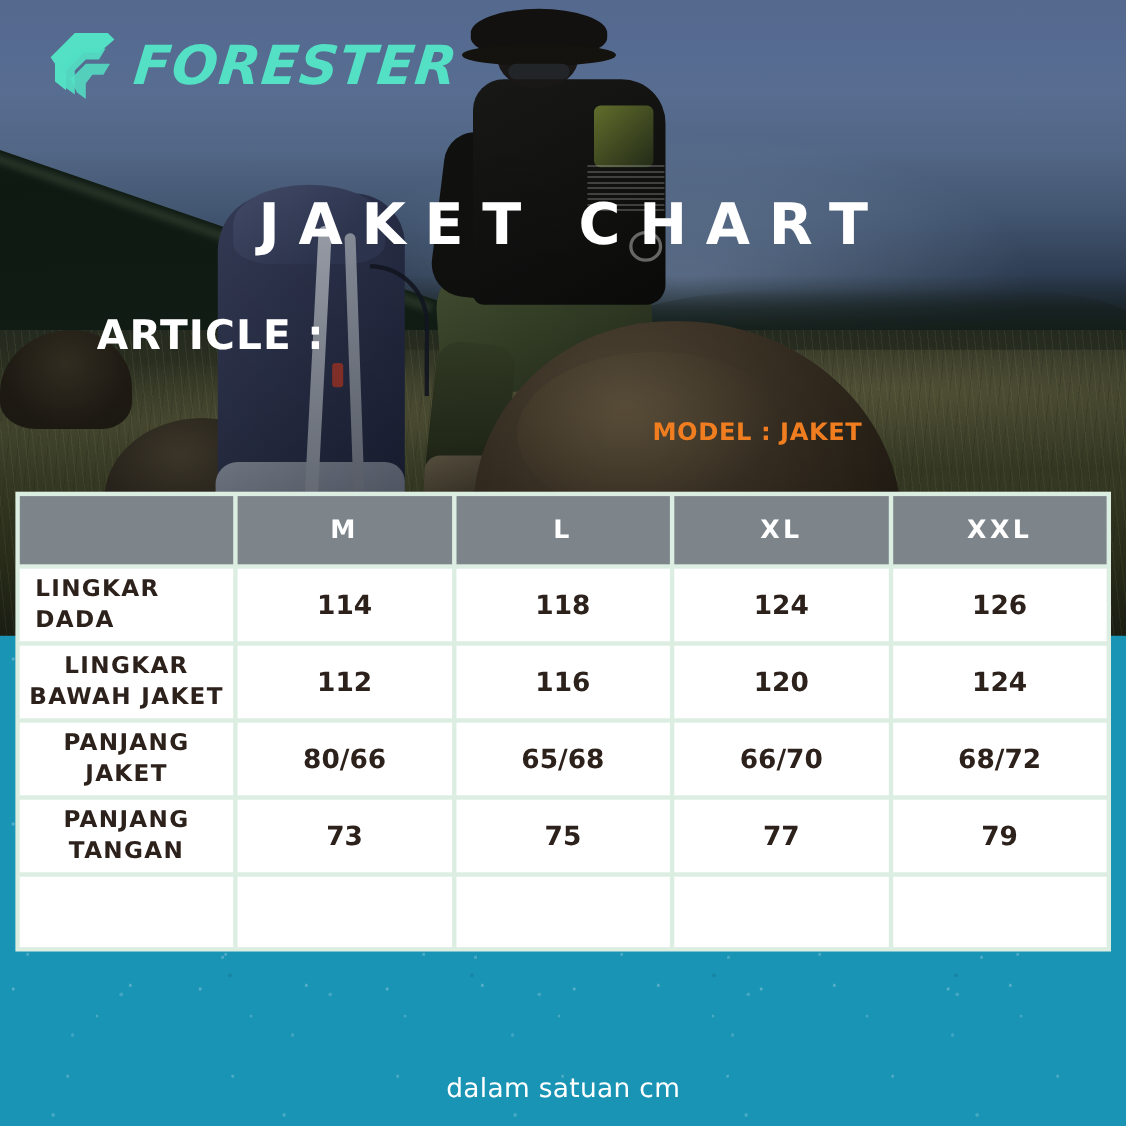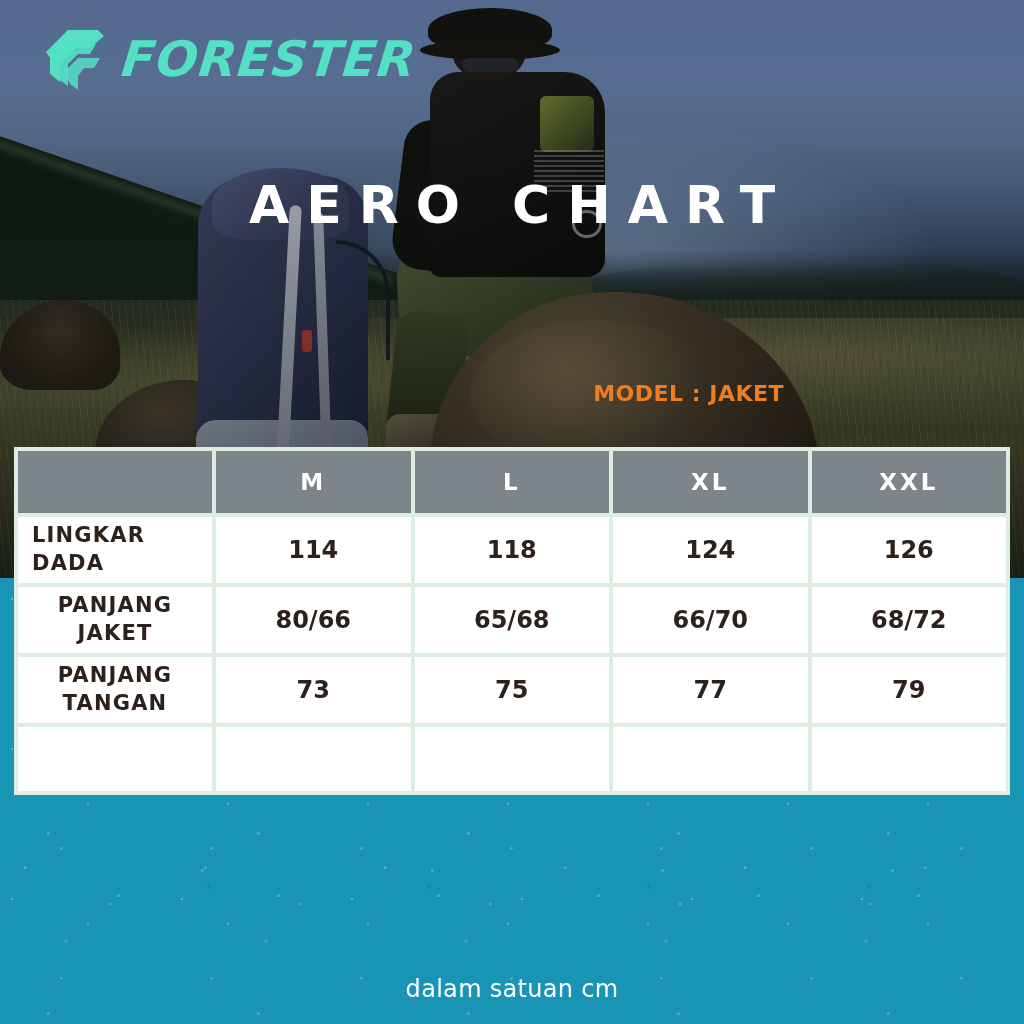--- a/index.html
+++ b/index.html
@@ -452,23 +452,24 @@
 
   <div class="logo">
     <svg class="logo-mark" viewBox="0 0 74 66">
       <path d="M8 26 L30 4 H60 L66 10 L52 22 H38 L22 38 V56 L12 48 V32 Z" fill="#53e0c4"></path>
       <path d="M16 36 L34 18 H58 L52 28 H40 L30 38 V60 L22 54 V40 Z" fill="#53e0c4" opacity="0.92"></path>
       <path d="M26 46 L40 32 H62 L56 42 H46 L40 50 V64 L32 58 Z" fill="#53e0c4" opacity="0.85"></path>
     </svg>
     <span class="logo-word">FORESTER</span>
   </div>
 
-  <div class="title">AERO CHART</div>
+  <div class="title">JAKET CHART</div>
 
   <div class="article-row">
+    <span class="article-label">ARTICLE :</span>
   </div>
 
   <div class="model-line">MODEL : JAKET</div>
 
   <div class="table-wrap">
     <table class="size">
       <colgroup>
         <col class="col-label">
           <col>
           <col>
@@ -484,20 +485,30 @@
           <th>XXL</th>
         </tr>
       </thead>
       <tbody>
         <tr>
           <td class="label left">LINGKAR DADA</td>
           <td>114</td>
           <td>118</td>
           <td>124</td>
           <td>126</td>
+        </tr>
+        <tr>
+          <td class="label">
+            <span>LINGKAR</span><br>
+            <span>BAWAH JAKET</span>
+          </td>
+          <td>112</td>
+          <td>116</td>
+          <td>120</td>
+          <td>124</td>
         </tr>
         <tr>
           <td class="label">
             <span>PANJANG</span><br>
             <span>JAKET</span>
           </td>
           <td>80/66</td>
           <td>65/68</td>
           <td>66/70</td>
           <td>68/72</td>

